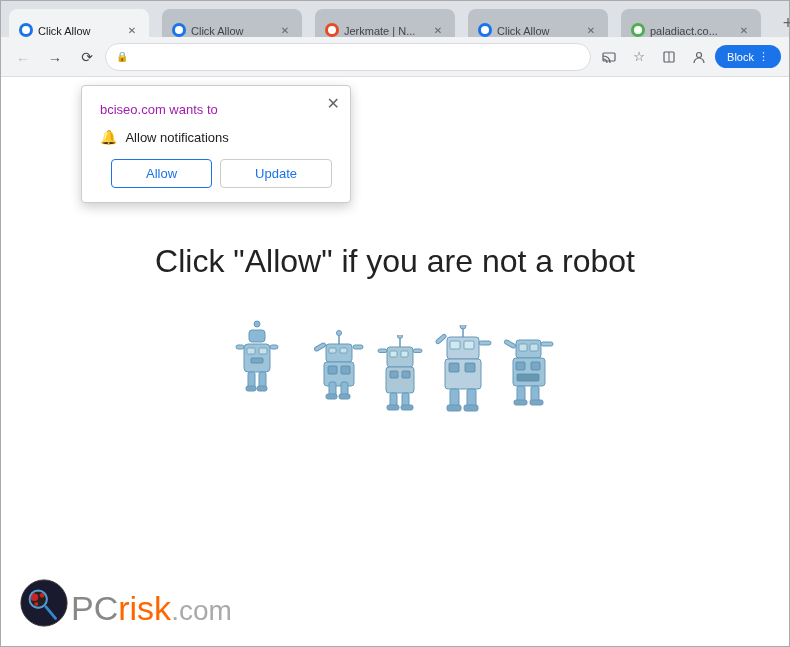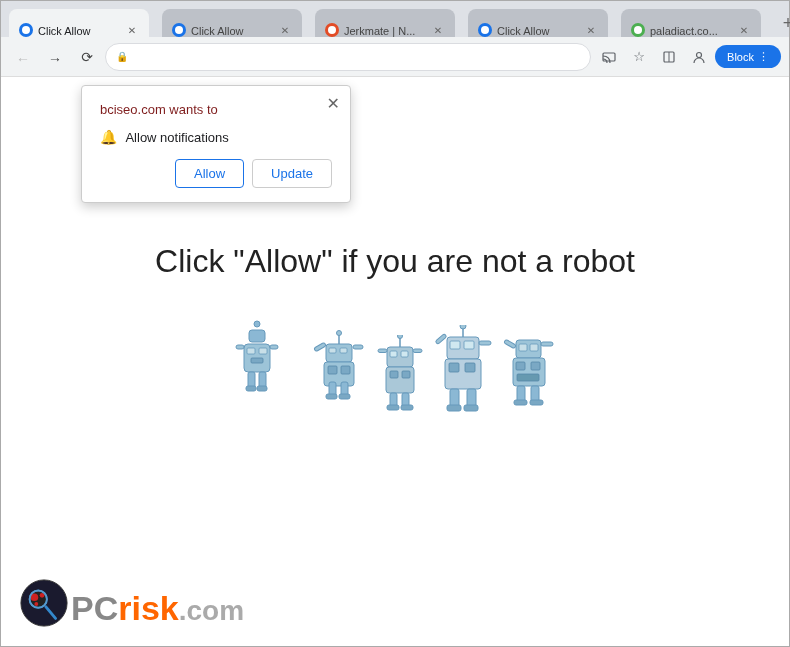--- a/index.html
+++ b/index.html
@@ -262,21 +262,21 @@
       position: absolute;
       top: 8px;
       right: 10px;
       font-size: 16px;
       color: #666;
       cursor: pointer;
     }
 
     .popup-title {
       font-size: 13px;
-      color: #7f1d1d;
+      color: #a21caf;
       margin-bottom: 12px;
     }
 
     .popup-notification-row {
       display: flex;
       align-items: center;
       gap: 8px;
       margin-bottom: 14px;
     }
 
@@ -290,21 +290,21 @@
       color: #202124;
     }
 
     .popup-buttons {
       display: flex;
       justify-content: flex-end;
       gap: 8px;
     }
 
     .popup-btn {
-      padding: 6px 18px;
+      padding: 6px 34px;
       font-size: 13px;
       border-radius: 4px;
       cursor: pointer;
       border: 1px solid #ccc;
       background: #fff;
       color: #1a73e8;
       font-weight: 500;
     }
 
     .popup-btn.allow {
@@ -321,21 +321,21 @@
       gap: 2px;
     }
 
     .pcrisk-icon {
       width: 50px;
       height: 50px;
     }
 
     .pcrisk-text {
       font-size: 34px;
-      font-weight: bold;
+      font-weight: normal;
       font-family: Arial, sans-serif;
       margin-top: 11px;
     }
 
     .pcrisk-pc {
       color: #888;
     }
 
     .pcrisk-risk {
       color: #ff6600;

